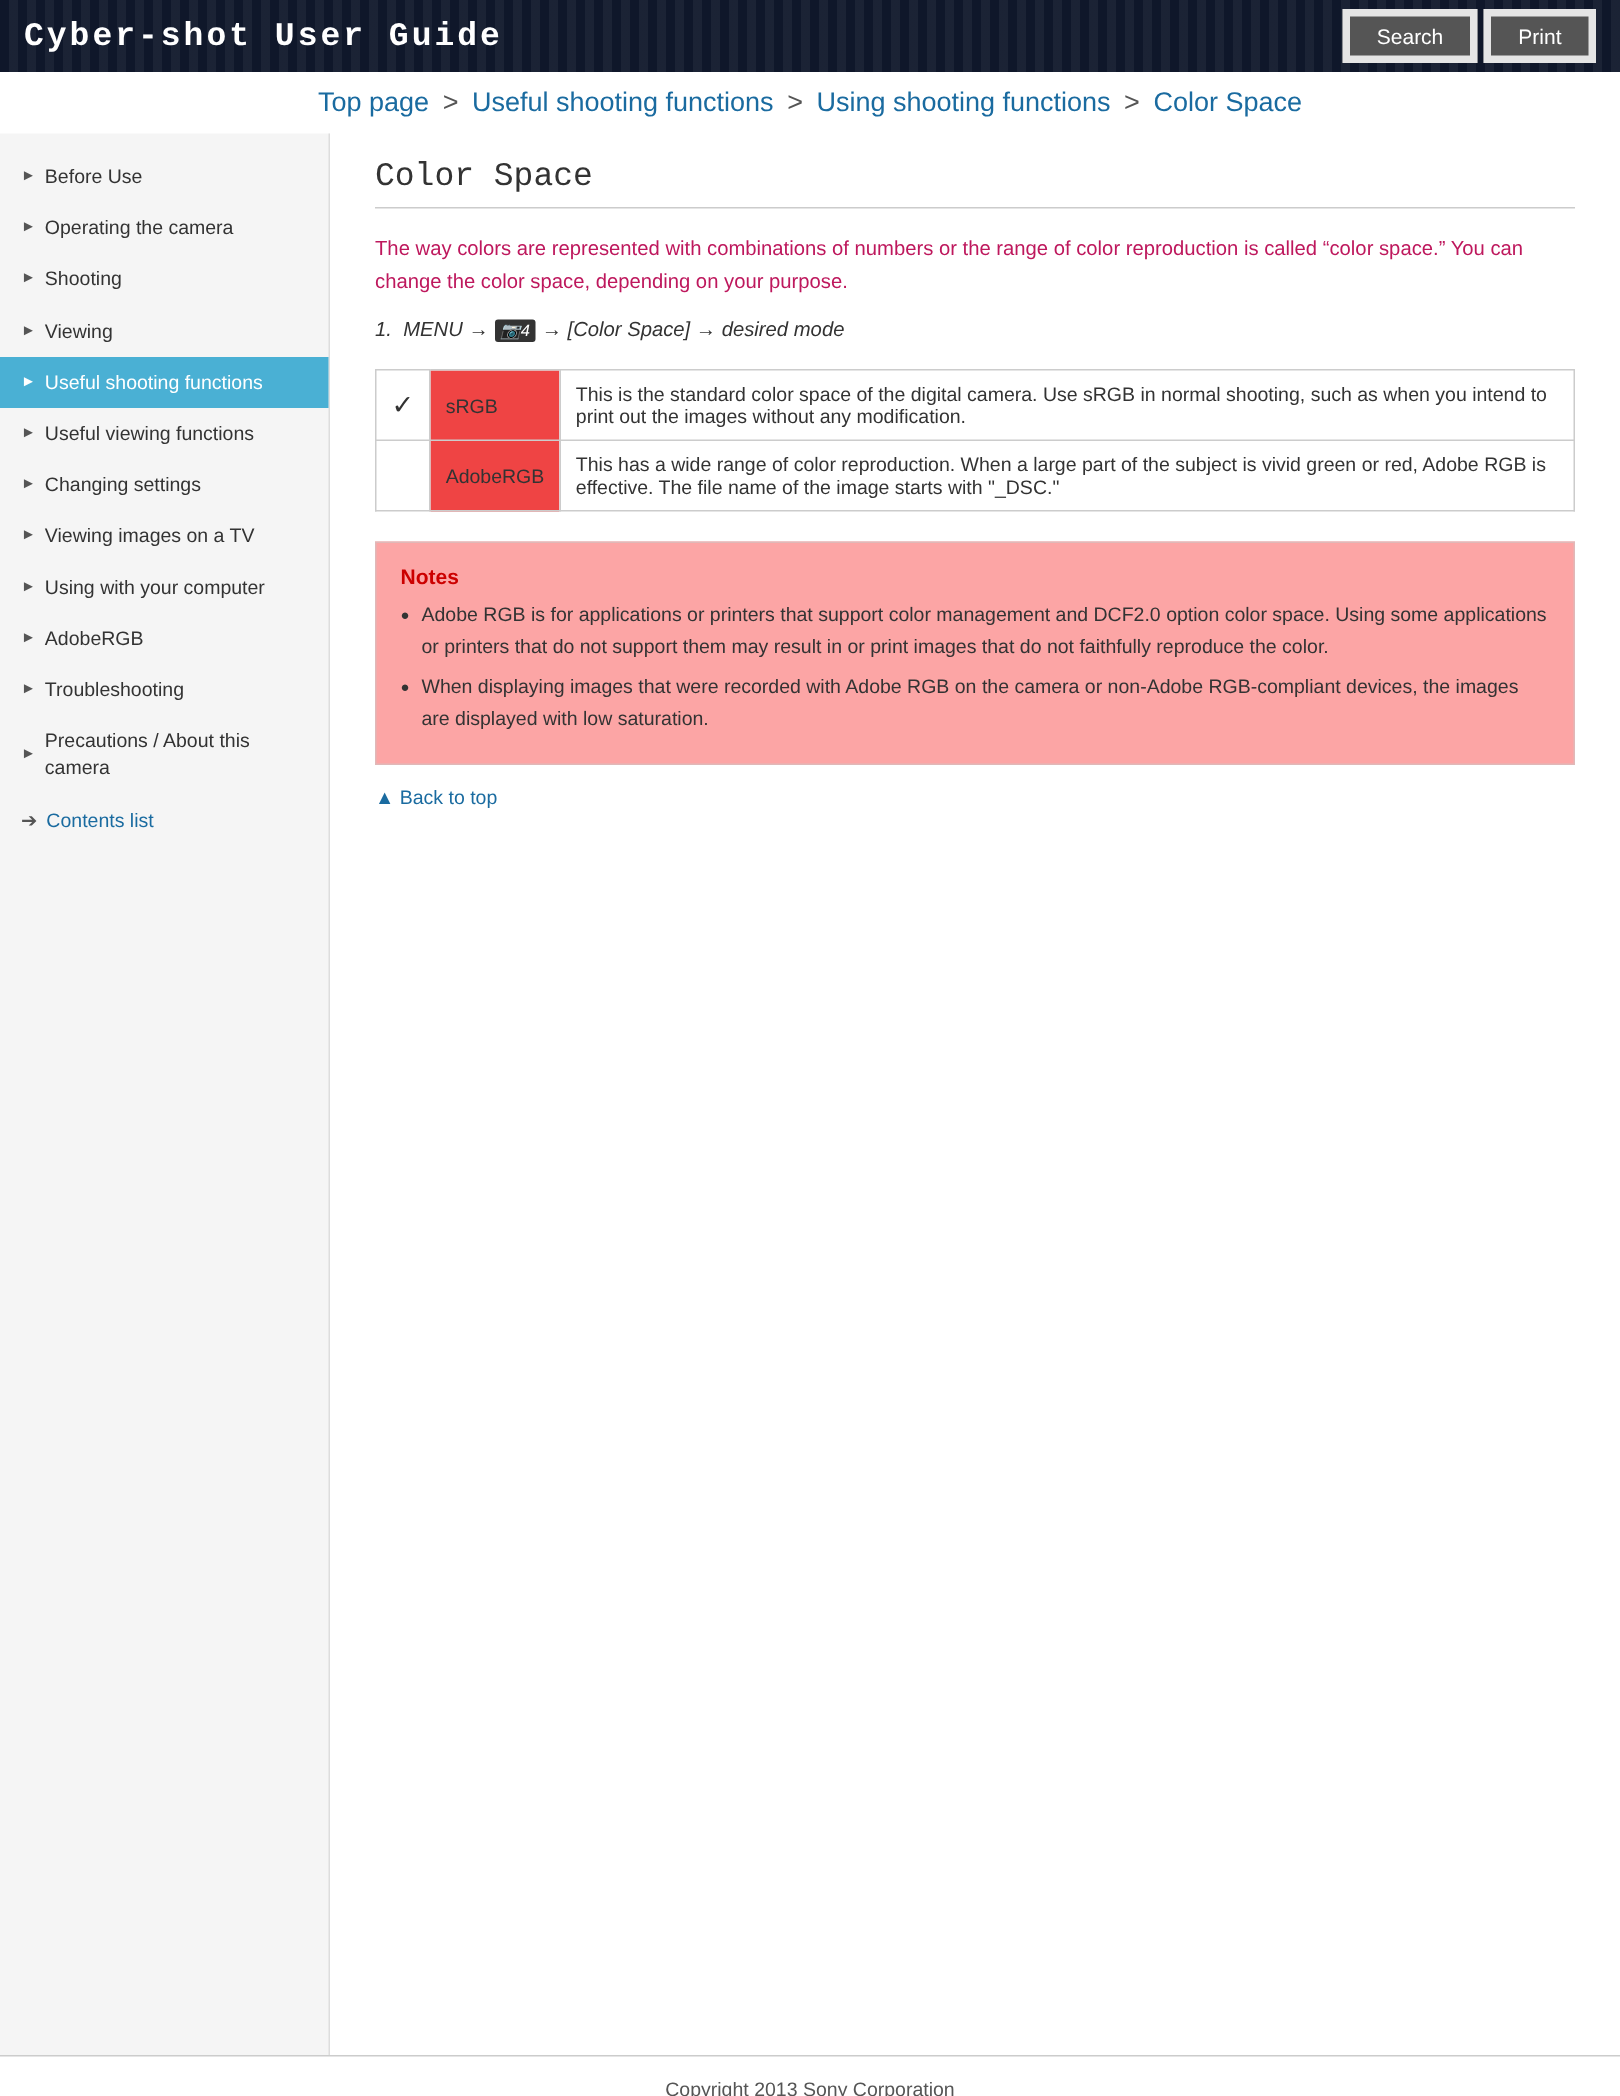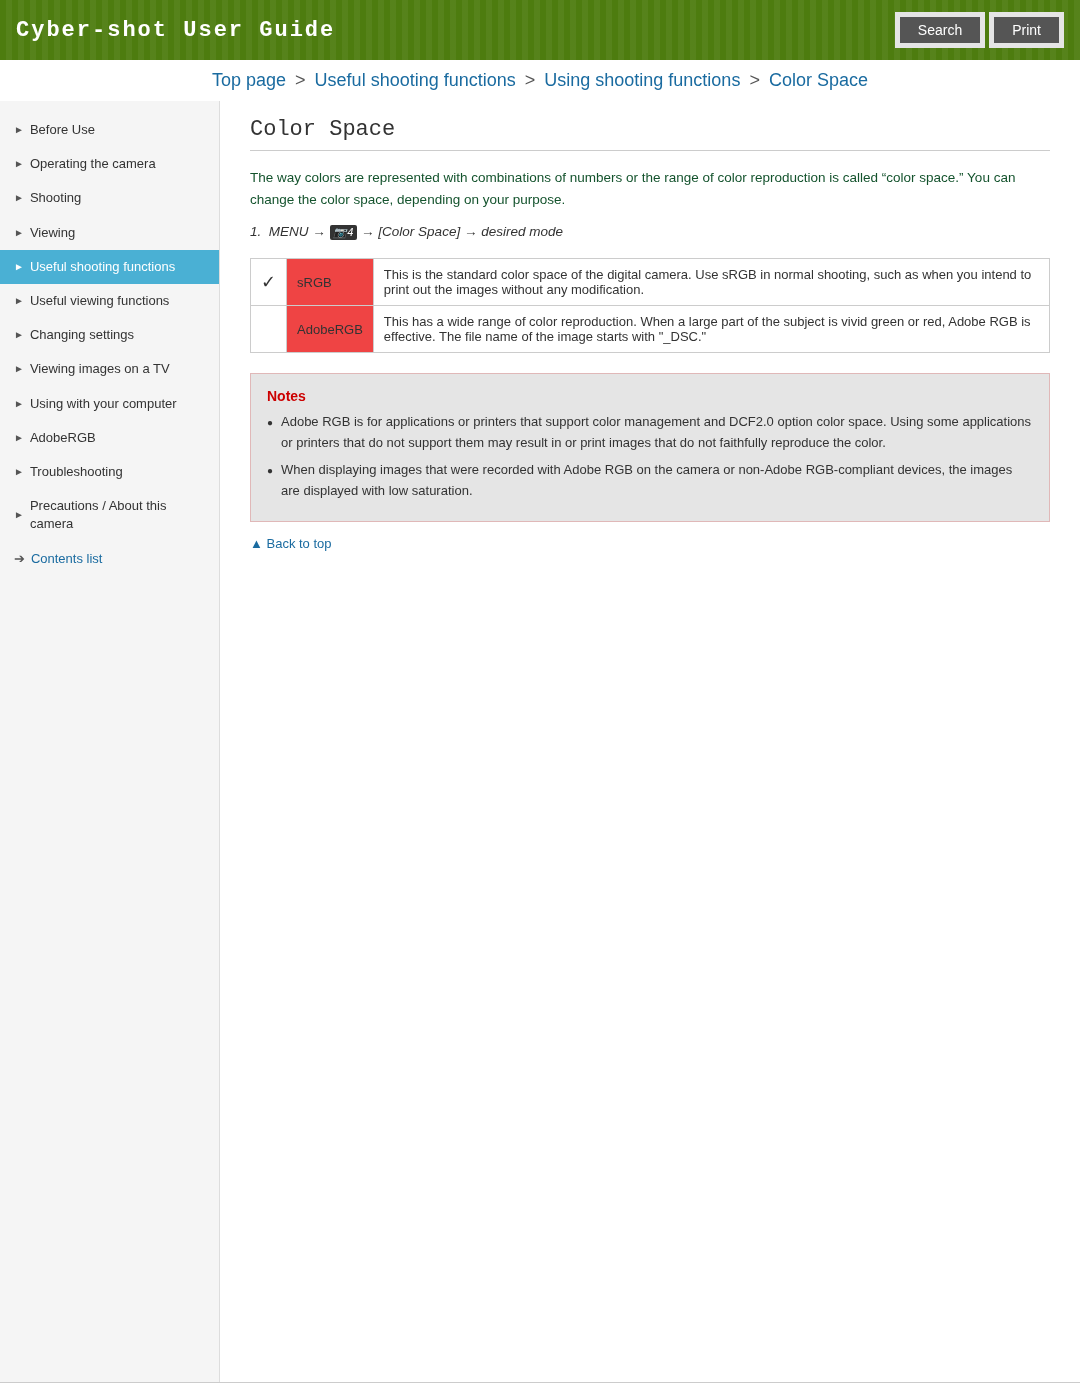--- a/index.html
+++ b/index.html
@@ -7,26 +7,26 @@
       font-family: Arial, Helvetica, sans-serif;
       font-size: 14px;
       background: #fff;
       color: #333;
       width: 1080px;
       min-height: 1397px;
     }
 
     
     .header {
-      background: #4d7c0f;
+      background: #0f172a;
       display: flex;
       align-items: center;
       justify-content: space-between;
       padding: 0 16px;
-      height: 60px;
+      height: 48px;
       position: relative;
     }
     .header-stripe {
       position: absolute;
       top: 0; left: 0; right: 0; bottom: 0;
       background: repeating-linear-gradient(
         90deg,
         transparent,
         transparent 6px,
         rgba(255,255,255,0.05) 6px,
@@ -128,21 +128,21 @@
       font-size: 22px;
       font-weight: normal;
       color: #333;
       border-bottom: 1px solid #ccc;
       padding-bottom: 8px;
       margin-bottom: 16px;
       font-family: 'Courier New', monospace;
     }
     .intro-text {
       font-size: 13.5px;
-      color: #14532d;
+      color: #be185d;
       line-height: 1.6;
       margin-bottom: 14px;
     }
     .step-text {
       font-size: 13.5px;
       color: #333;
       margin-bottom: 18px;
       font-style: italic;
     }
 
@@ -171,21 +171,21 @@
       background: #fff;
     }
     .check-mark {
       font-size: 18px;
       color: #333;
     }
 
     
     .notes-box {
       border: 1px solid #e0b8b8;
-      background: #e5e5e5;
+      background: #fca5a5;
       padding: 14px 16px;
       margin-top: 10px;
     }
     .notes-title {
       color: #cc0000;
       font-weight: bold;
       font-size: 14px;
       margin-bottom: 8px;
     }
     .notes-list {

